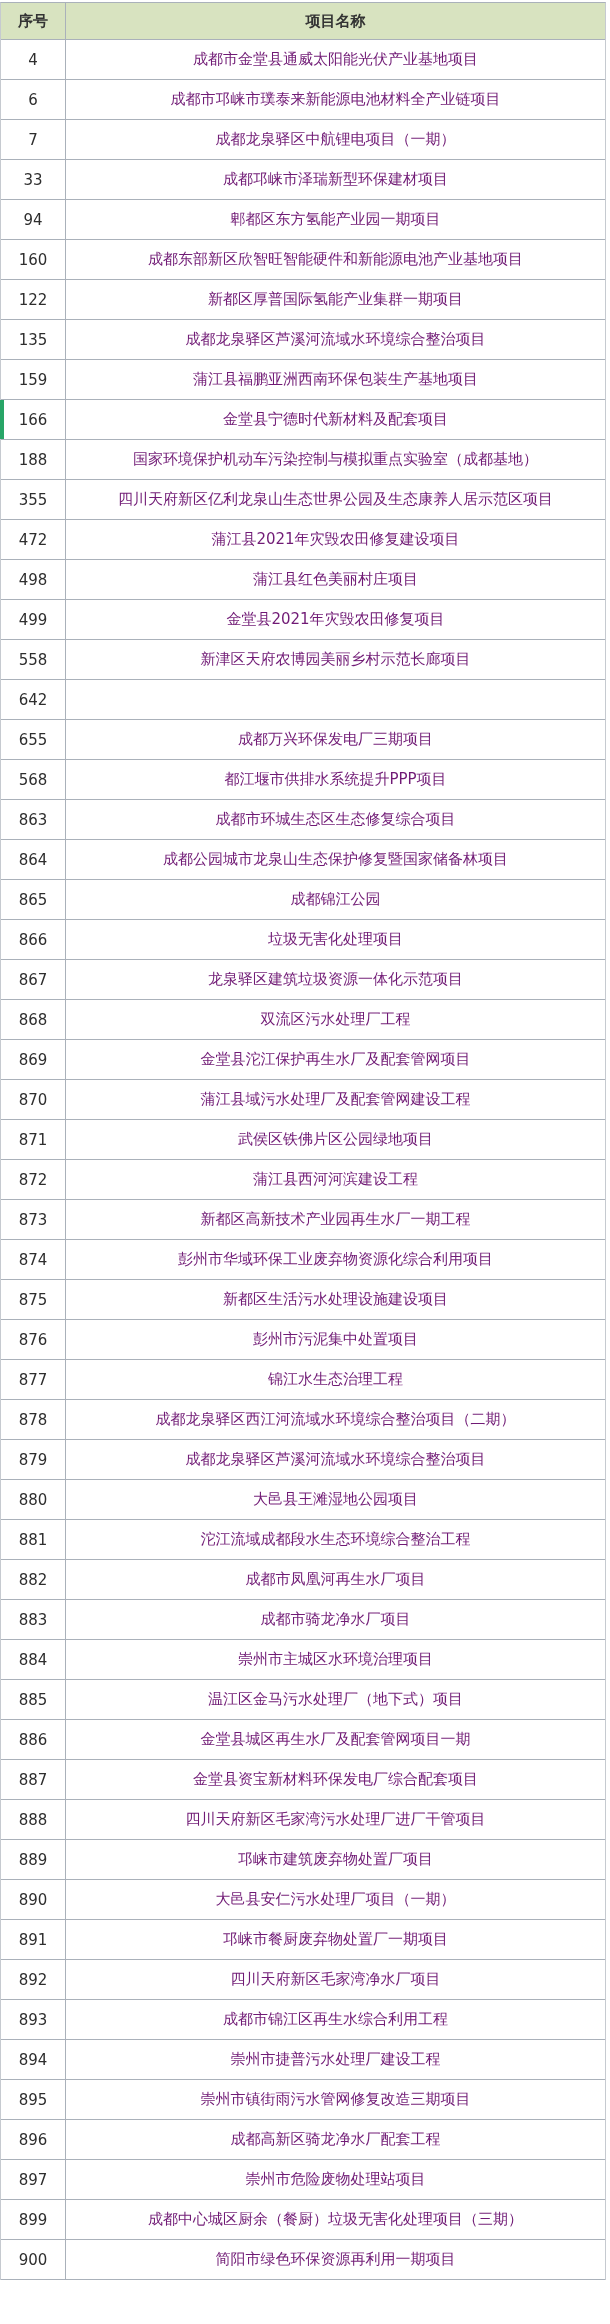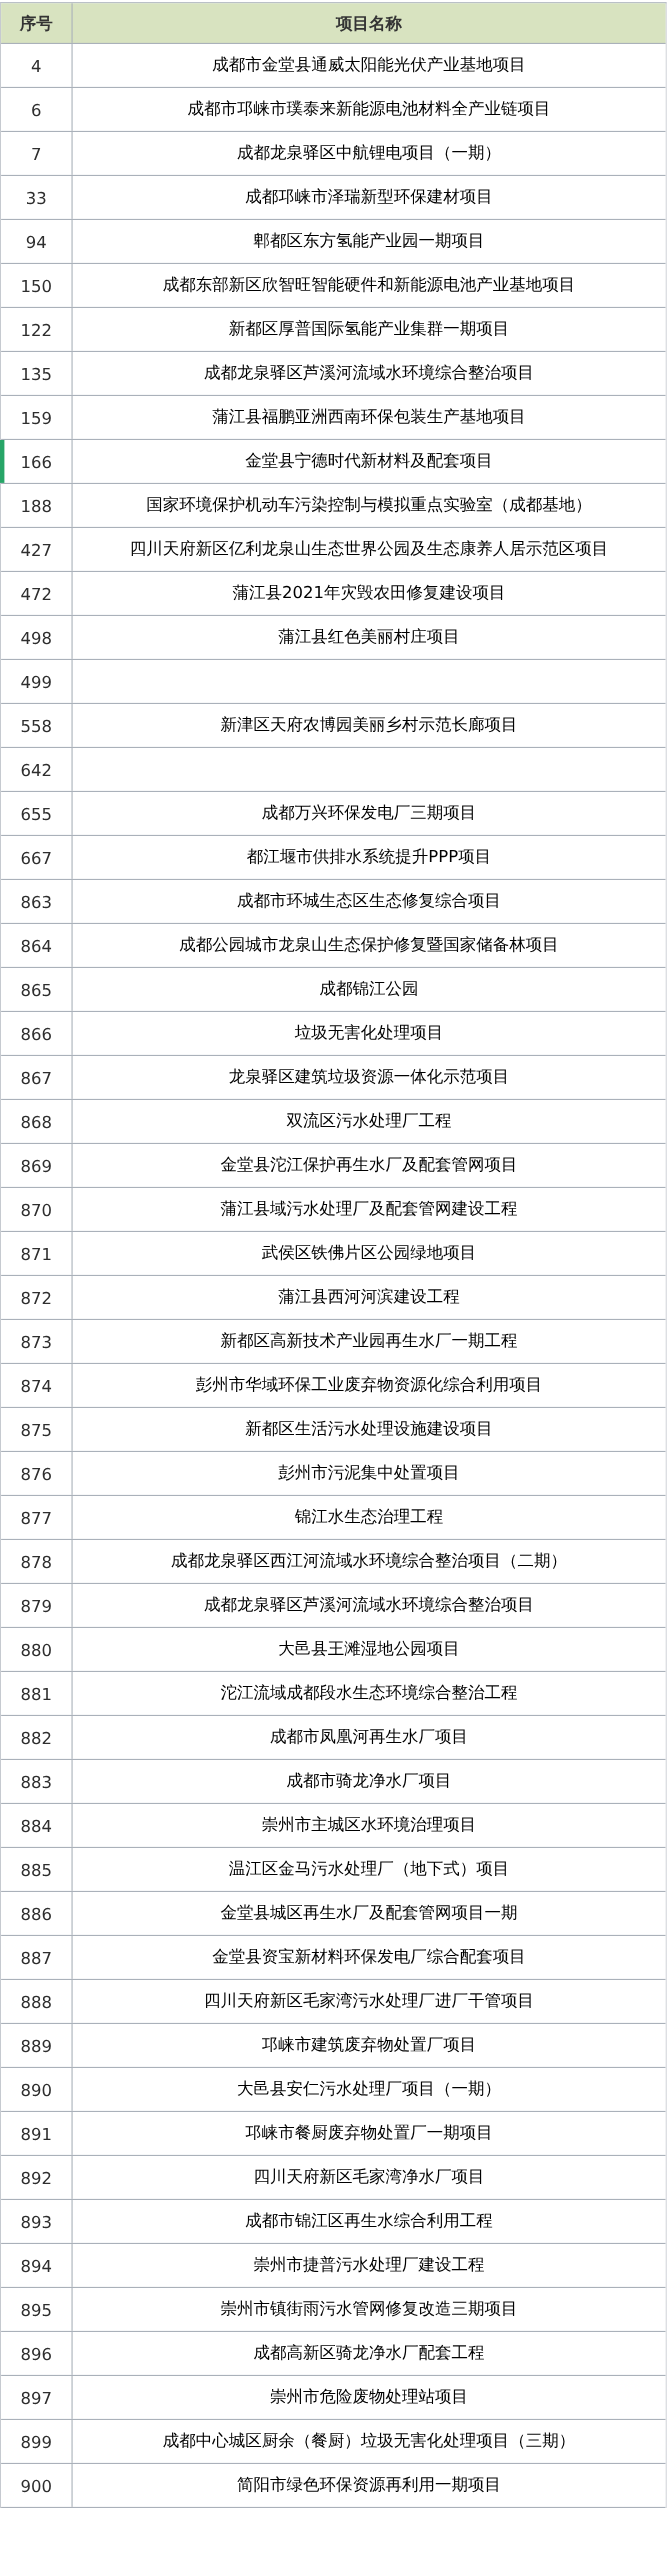--- a/index.html
+++ b/index.html
@@ -45,21 +45,21 @@
     border-right: 1px solid var(--border-c, #aab1ba);
     box-sizing: border-box;
     color: #2e2e2e;
     font-size: 15px;
   }
   .td-name, .th-name {
     flex: 1 1 auto;
     display: flex;
     align-items: center;
     justify-content: center;
-    color: #000000;
+    color: #701a75;
     font-size: 15px;
     white-space: nowrap;
     overflow: hidden;
     box-sizing: border-box;
     padding: 0 4px;
   }
   .th-no, .th-name {
     font-weight: bold;
     color: #333333;
   }
@@ -95,21 +95,21 @@
       </div>
       <div class="tr">
         <div class="td-no">33</div>
         <div class="td-name">成都邛崃市泽瑞新型环保建材项目</div>
       </div>
       <div class="tr">
         <div class="td-no">94</div>
         <div class="td-name">郫都区东方氢能产业园一期项目</div>
       </div>
       <div class="tr">
-        <div class="td-no">150</div>
+        <div class="td-no">160</div>
         <div class="td-name">成都东部新区欣智旺智能硬件和新能源电池产业基地项目</div>
       </div>
       <div class="tr">
         <div class="td-no">122</div>
         <div class="td-name">新都区厚普国际氢能产业集群一期项目</div>
       </div>
       <div class="tr">
         <div class="td-no">135</div>
         <div class="td-name">成都龙泉驿区芦溪河流域水环境综合整治项目</div>
       </div>
@@ -120,47 +120,48 @@
       <div class="tr">
         <span class="row-marker"></span>
         <div class="td-no">166</div>
         <div class="td-name">金堂县宁德时代新材料及配套项目</div>
       </div>
       <div class="tr">
         <div class="td-no">188</div>
         <div class="td-name">国家环境保护机动车污染控制与模拟重点实验室（成都基地）</div>
       </div>
       <div class="tr">
-        <div class="td-no">427</div>
+        <div class="td-no">355</div>
         <div class="td-name">四川天府新区亿利龙泉山生态世界公园及生态康养人居示范区项目</div>
       </div>
       <div class="tr">
         <div class="td-no">472</div>
         <div class="td-name">蒲江县2021年灾毁农田修复建设项目</div>
       </div>
       <div class="tr">
         <div class="td-no">498</div>
         <div class="td-name">蒲江县红色美丽村庄项目</div>
       </div>
       <div class="tr">
         <div class="td-no">499</div>
+        <div class="td-name">金堂县2021年灾毁农田修复项目</div>
       </div>
       <div class="tr">
         <div class="td-no">558</div>
         <div class="td-name">新津区天府农博园美丽乡村示范长廊项目</div>
       </div>
       <div class="tr">
         <div class="td-no">642</div>
       </div>
       <div class="tr">
         <div class="td-no">655</div>
         <div class="td-name">成都万兴环保发电厂三期项目</div>
       </div>
       <div class="tr">
-        <div class="td-no">667</div>
+        <div class="td-no">568</div>
         <div class="td-name">都江堰市供排水系统提升PPP项目</div>
       </div>
       <div class="tr">
         <div class="td-no">863</div>
         <div class="td-name">成都市环城生态区生态修复综合项目</div>
       </div>
       <div class="tr">
         <div class="td-no">864</div>
         <div class="td-name">成都公园城市龙泉山生态保护修复暨国家储备林项目</div>
       </div>

